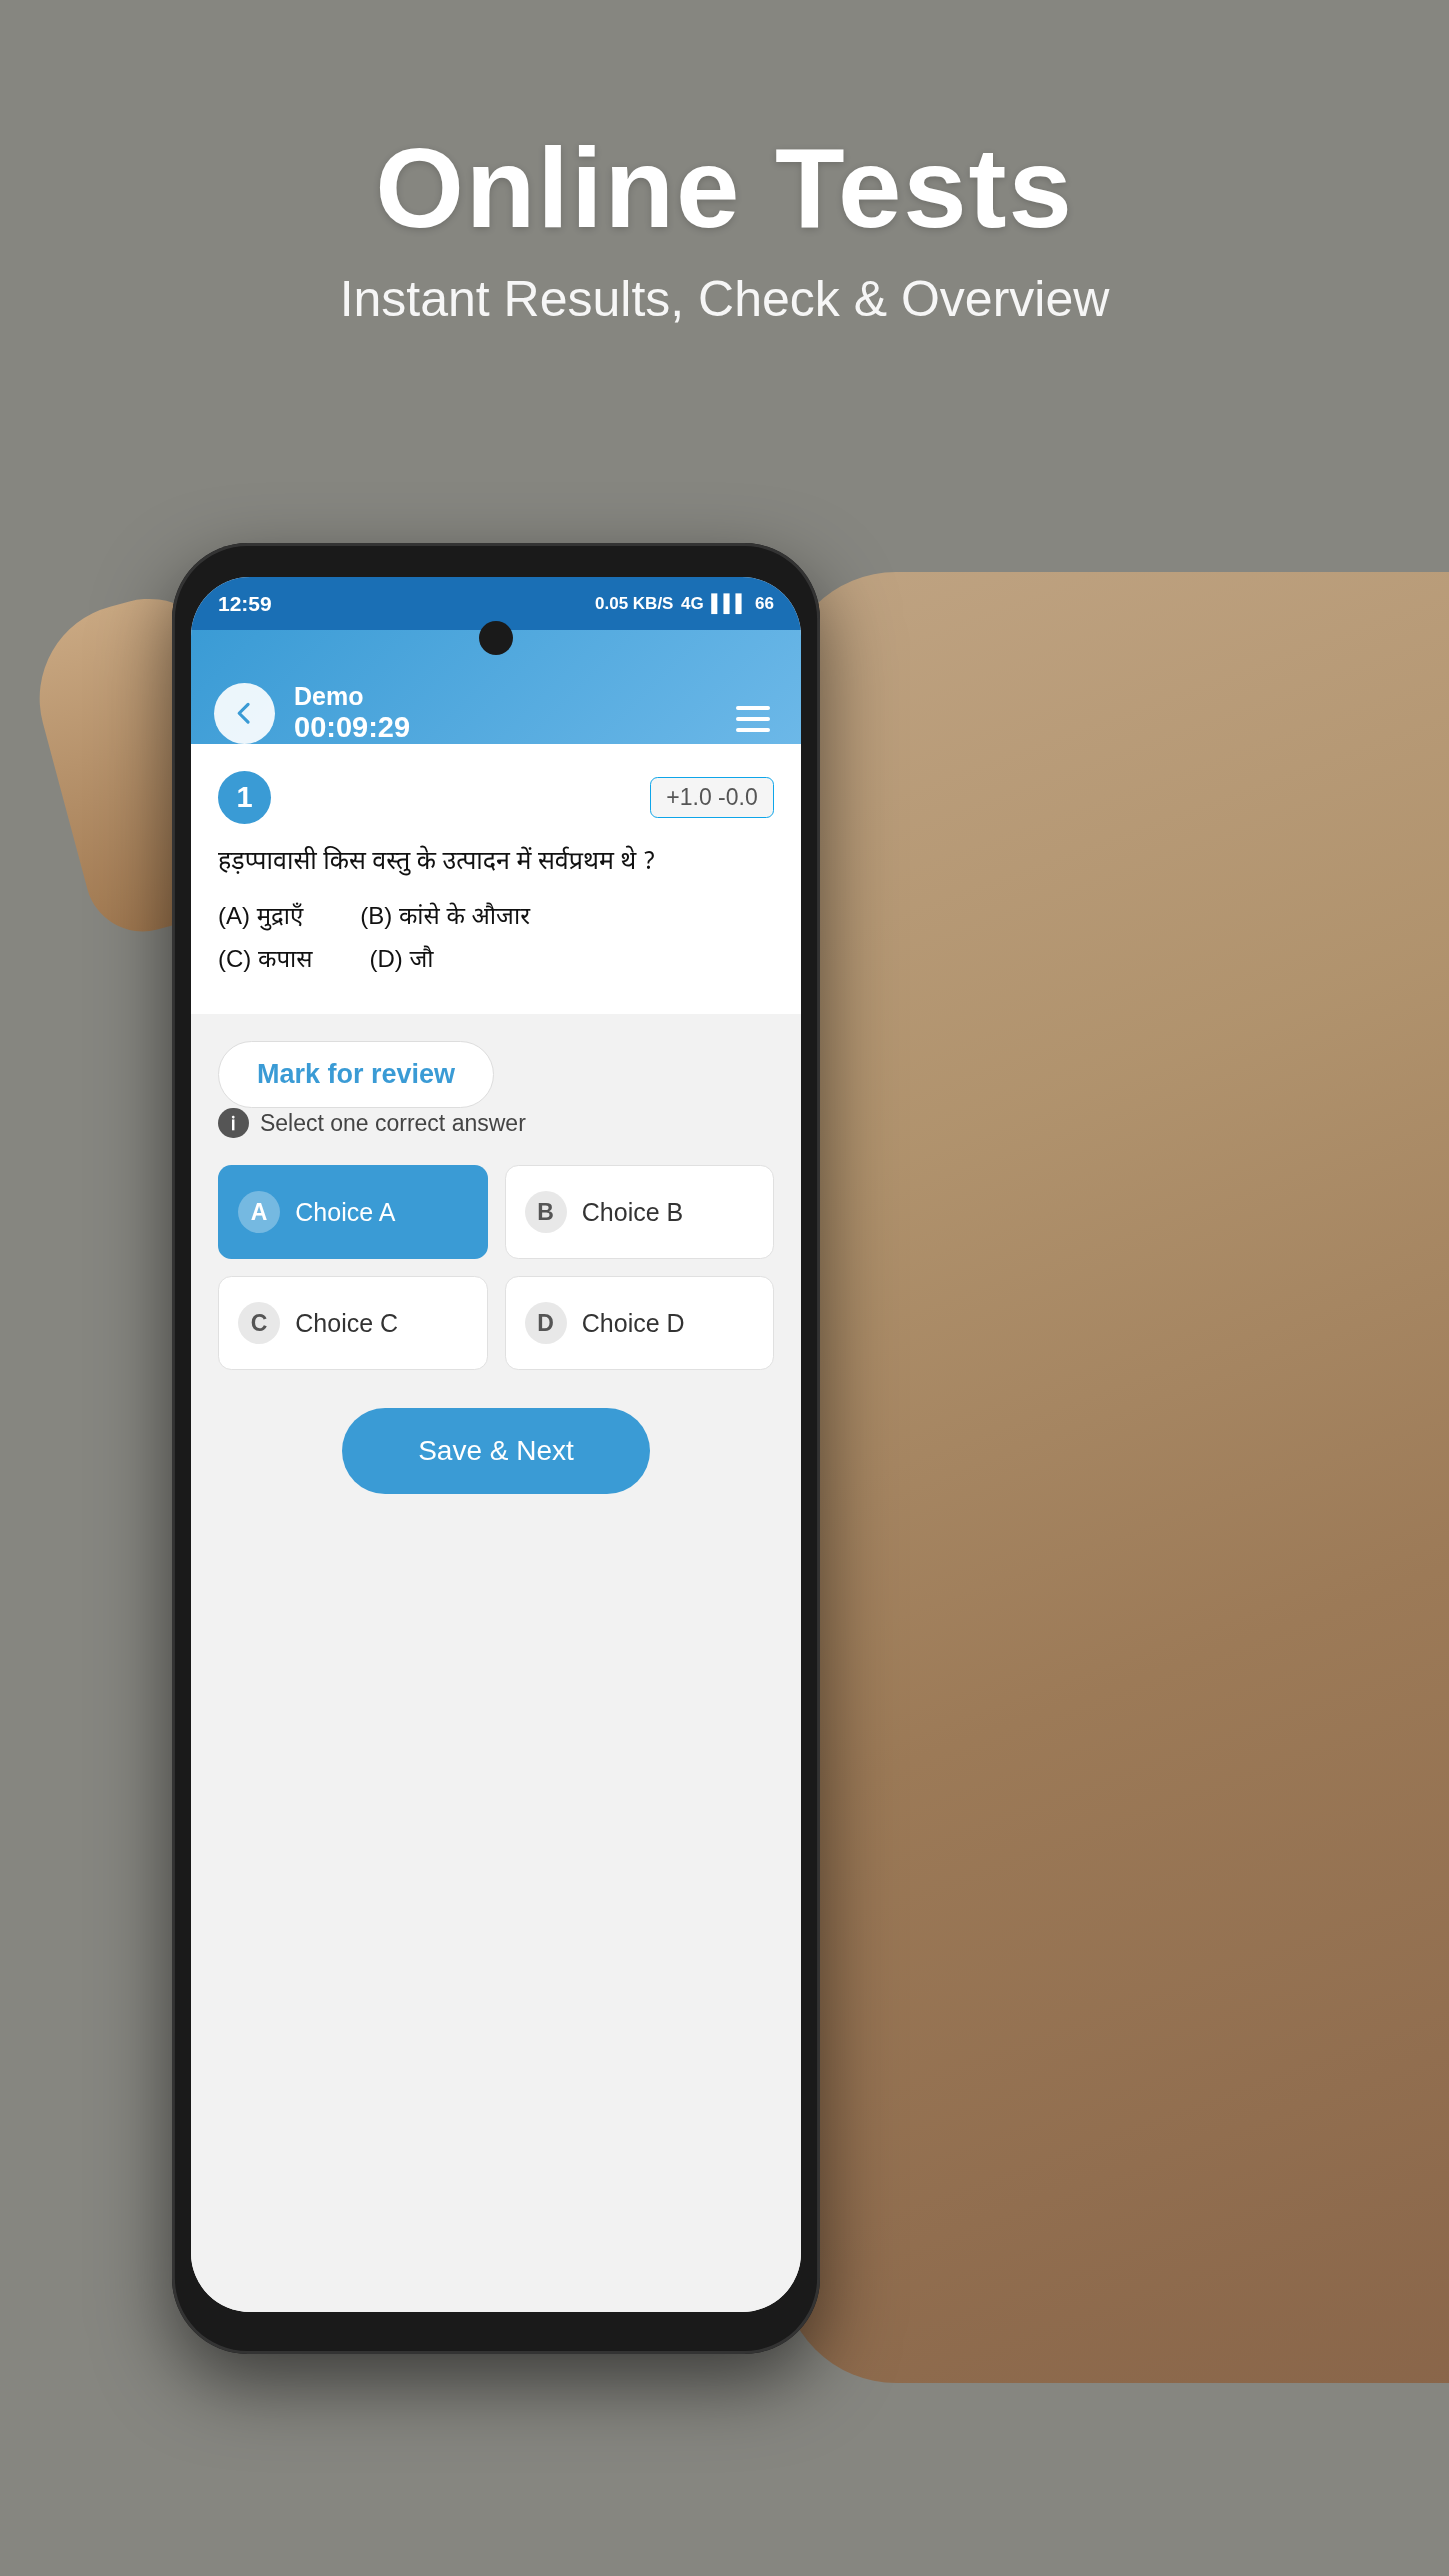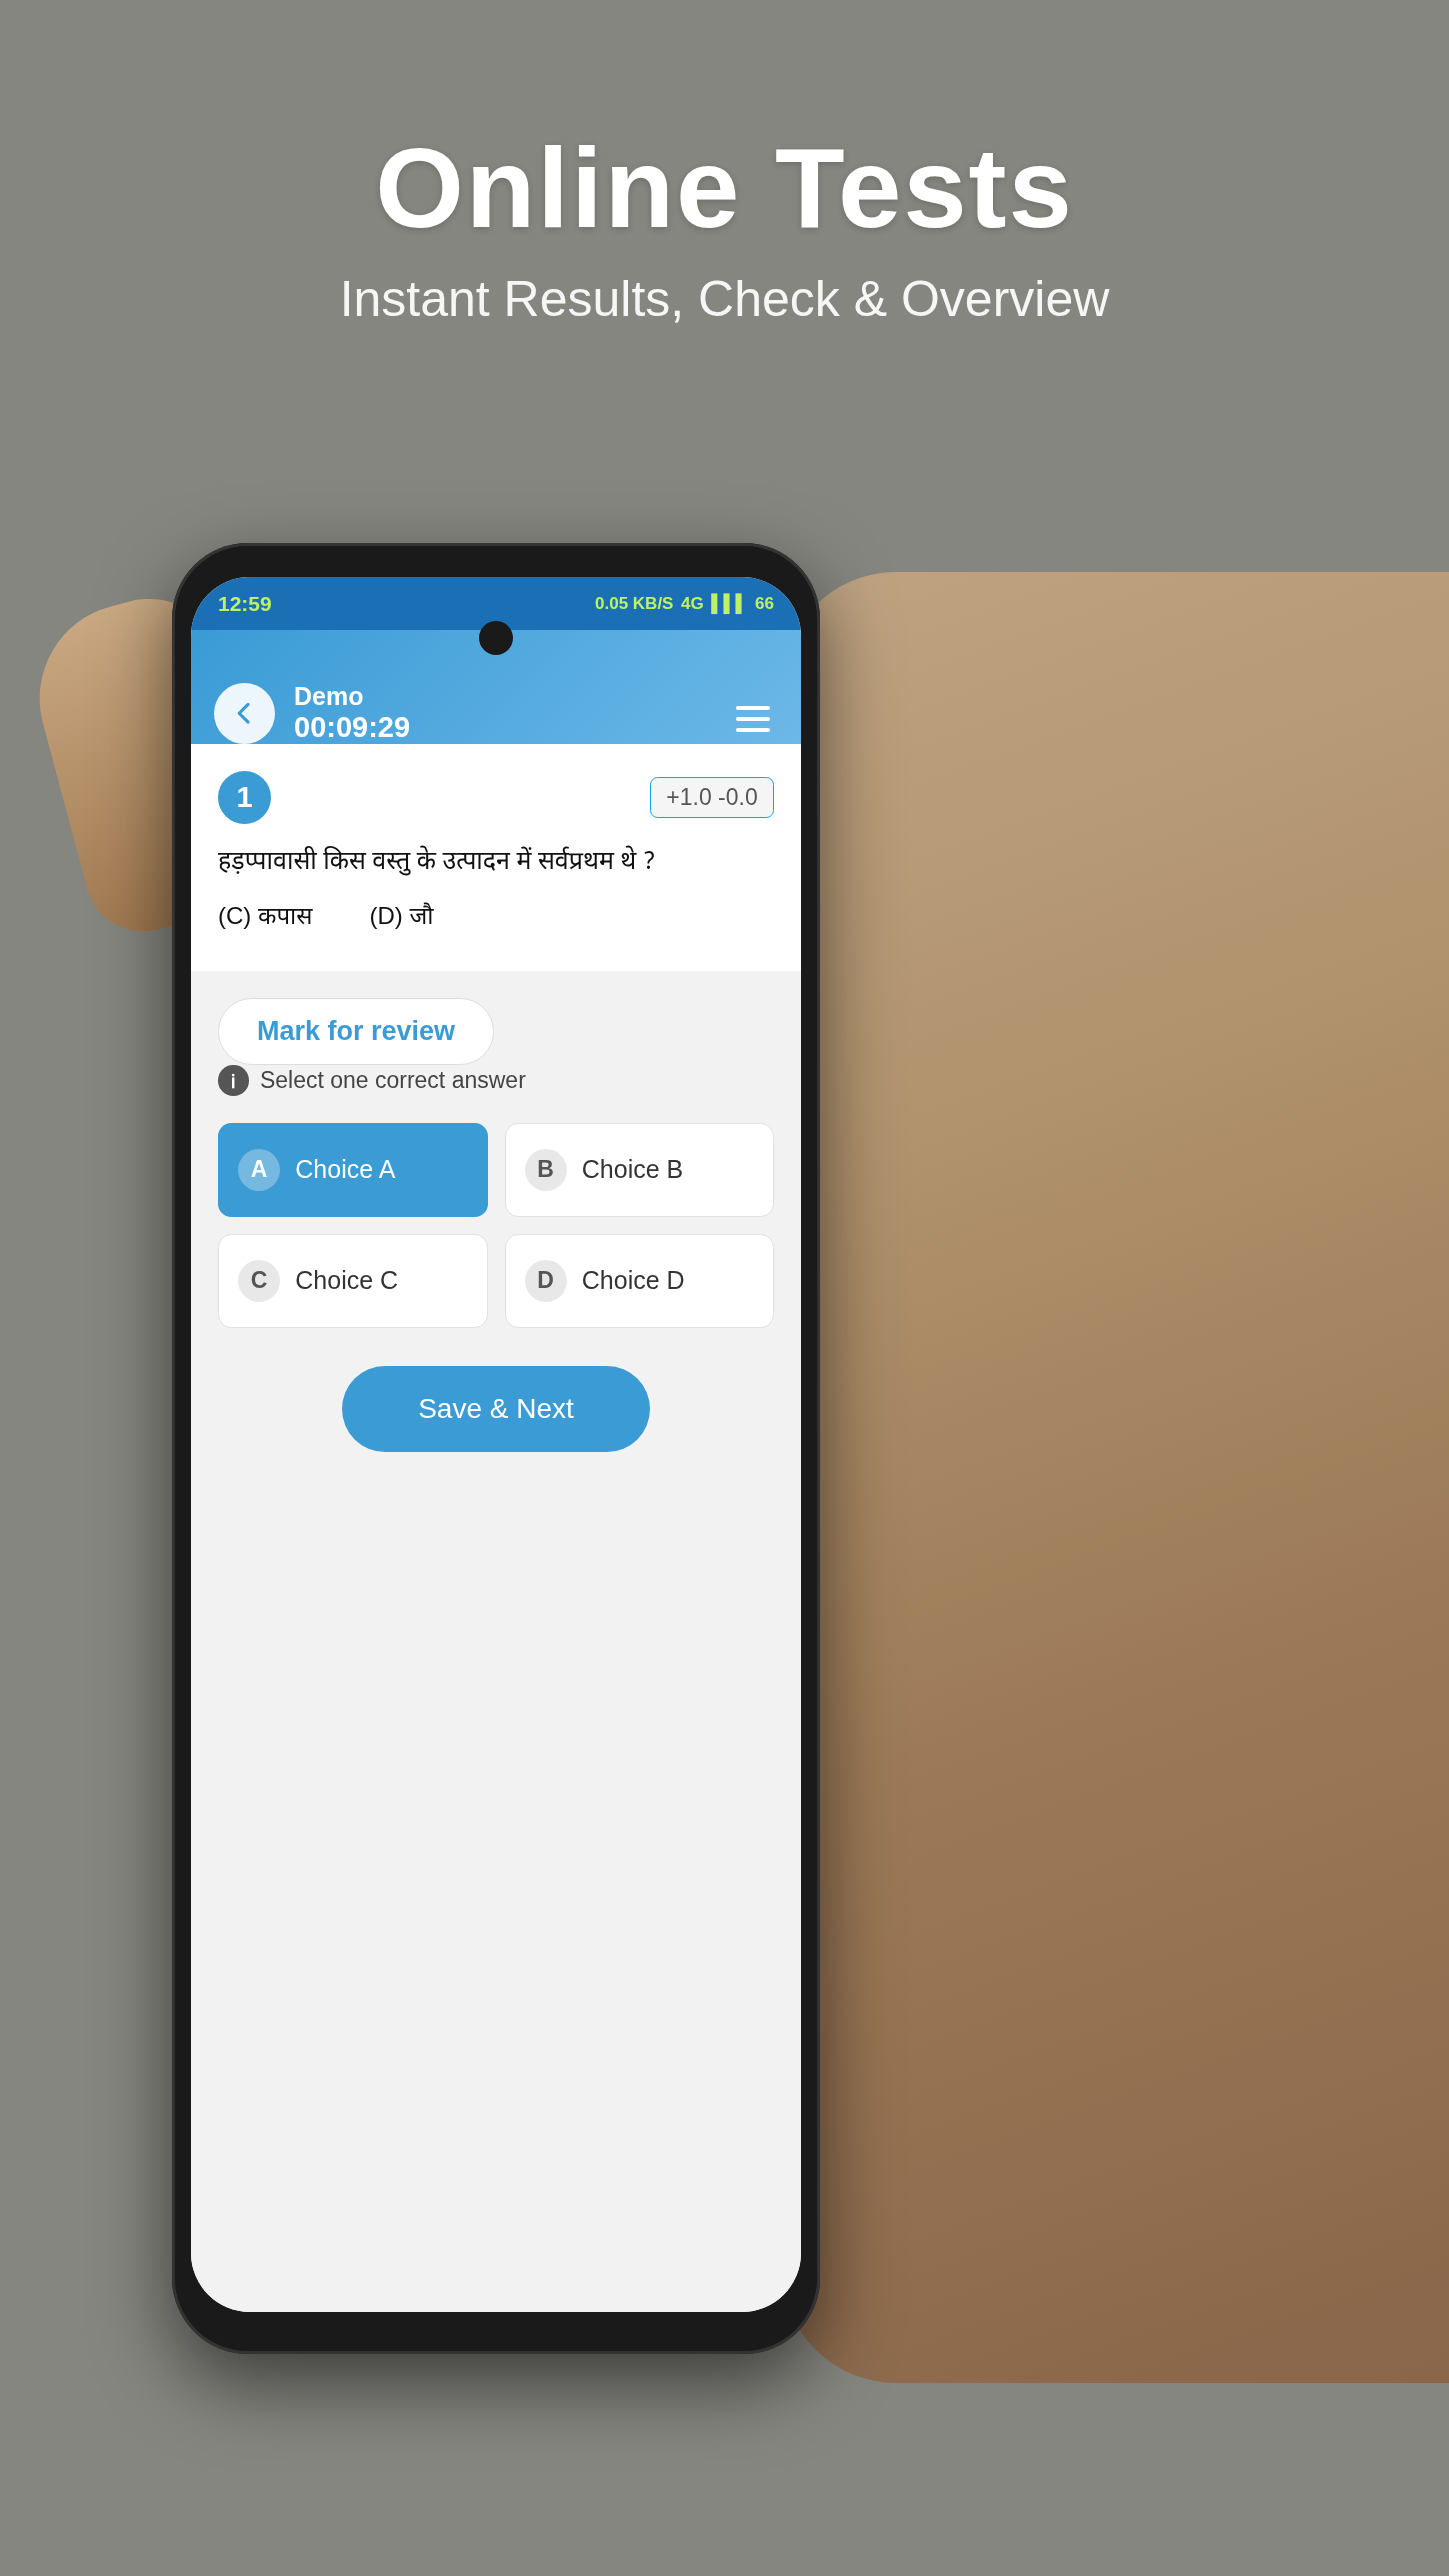--- a/index.html
+++ b/index.html
@@ -78,21 +78,21 @@
     }
 
     
     .status-bar {
       background: #1a6fb5;
       height: 53px;
       display: flex;
       align-items: center;
       justify-content: space-between;
       padding: 0 27px;
-      color: #bef264;
+      color: #ffffff;
       font-size: 21px;
       font-weight: 600;
     }
 
     .status-right {
       display: flex;
       align-items: center;
       gap: 7.6px;
       font-size: 17px;
       justify-content: space-between;
@@ -420,20 +420,24 @@
             <div class="q-number-badge">1</div>
             <div class="q-marks">
               <span>+1.0</span>
               <span>  </span>
               <span>-0.0</span>
             </div>
           </div>
           <div class="q-text">हड़प्पावासी किस वस्तु के उत्पादन में सर्वप्रथम थे ?</div>
           <div class="q-options">
             <div class="q-option-row">
+              <span class="q-option">(A) मुद्राएँ</span>
+              <span class="q-option">(B) कांसे के औजार</span>
+            </div>
+            <div class="q-option-row">
               <span class="q-option">(C) कपास</span>
               <span class="q-option">(D) जौ</span>
             </div>
           </div>
         </div>
 
         <div class="answer-section">
           <div class="mark-review-btn">Mark for review</div>
 
           <div class="select-hint">

